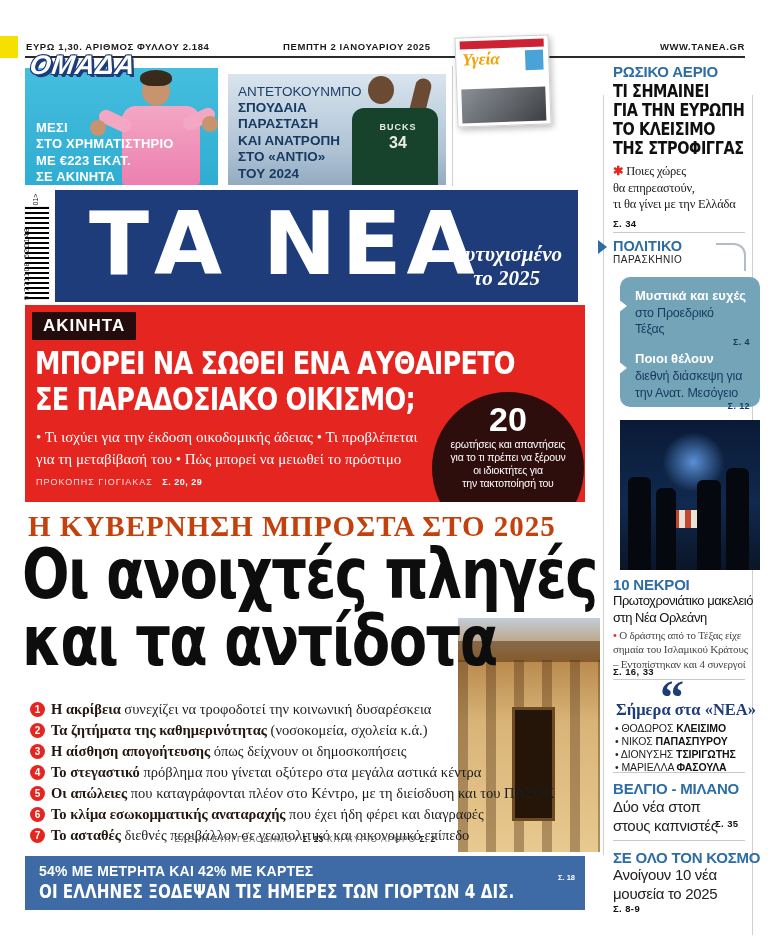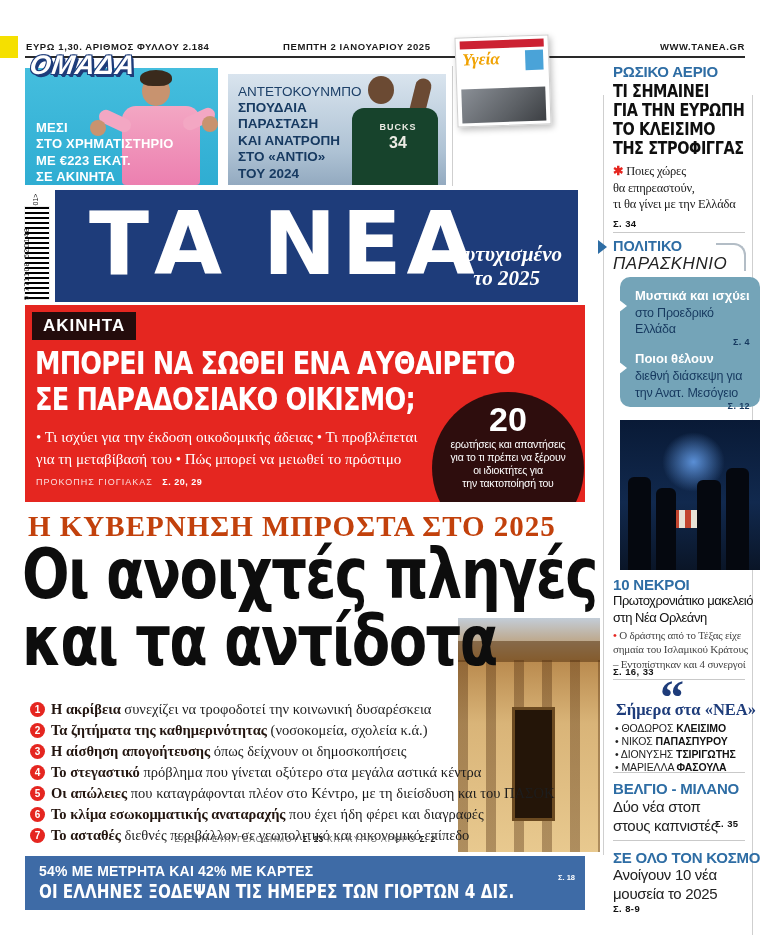--- a/index.html
+++ b/index.html
@@ -59,21 +59,21 @@
   .bluestrip{background:#3e6ba6;color:#fff;}
   .bluestrip .l1{font-size:14px;font-weight:bold;letter-spacing:.2px;}
   .bluestrip .l2{font-family:"DejaVu Sans",sans-serif;font-size:19px;font-weight:bold;transform:scaleX(.8);white-space:nowrap;}
   .bluestrip .pg{font-size:7.5px;font-weight:bold;}
   
   .rc-kicker{color:#2e6da4;font-weight:bold;font-size:15px;letter-spacing:-.2px;}
   .rc-headline-big{color:#0f0f0f;font-family:"DejaVu Sans",sans-serif;font-weight:bold;font-size:17px;line-height:1.12;letter-spacing:-.5px;transform:scaleX(.85);}
   .rc-bullet{font-family:"Liberation Serif",serif;font-size:12.5px;line-height:1.32;letter-spacing:-.2px;color:#222;}
   .red-star{color:#e52620;font-weight:bold;}
   .politiko-blue{color:#2e6da4;font-weight:bold;font-size:14.5px;}
-  .politiko-black{color:#222;font-size:17px;letter-spacing:.5px;font-style:italic;}
+  .politiko-black{color:#222;font-size:10px;letter-spacing:.5px;}
   .politiko-arrow{width:0;height:0;border-top:7px solid transparent;border-bottom:7px solid transparent;border-left:9px solid #2e6da4;}
   .politiko-bracket{border-top:2px solid #b3bdc6;border-right:2px solid #b3bdc6;border-top-right-radius:12px;}
   .tealbox{background:#74a4b8;border-radius:10px;}
   .teal-item .b{color:#fff;font-weight:bold;font-size:13px;line-height:1.3;}
   .teal-item .r{color:#16395f;font-size:12.5px;line-height:1.3;letter-spacing:-.2px;}
   .teal-item .p{color:#16395f;font-weight:bold;font-size:9px;text-align:right;letter-spacing:.4px;}
   .teal-arrow{position:absolute;left:-2px;width:0;height:0;border-top:7px solid transparent;border-bottom:7px solid transparent;border-left:9px solid #fff;}
   .rc-headline{color:#111;font-size:13px;font-weight:normal;line-height:1.3;letter-spacing:-.5px;}
   .rc-small-bullet{font-family:"Liberation Serif",serif;font-size:11px;line-height:1.3;letter-spacing:-.2px;color:#444;}
   .today-title{color:#1e3c7a;font-family:"Liberation Serif",serif;font-weight:bold;font-size:16.5px;}
@@ -251,23 +251,23 @@
 
   <div class="abs politiko-arrow" style="left:598px;top:240px;"></div>
   <div class="abs politiko-blue" style="left:613px;top:238px;">ΠΟΛΙΤΙΚΟ</div>
   <div class="abs politiko-black" style="left:613px;top:254px;">ΠΑΡΑΣΚΗΝΙΟ</div>
   <div class="abs politiko-bracket" style="left:716px;top:243px;width:28px;height:26px;"></div>
 
   <div class="abs tealbox" style="left:620px;top:277px;width:140px;height:130px;">
     <div class="teal-arrow" style="top:22px;"></div>
     <div class="teal-arrow" style="top:84px;"></div>
     <div class="teal-item" style="padding:11px 10px 0 15px;">
-      <div class="b">Μυστικά και ισχύει</div>
+      <div class="b">Μυστικά και ευχές</div>
       <div class="r pre">στο Προεδρικό
-Ελλάδα</div>
+Τέξας</div>
       <div class="p">Σ. 4</div>
     </div>
     <div class="teal-item" style="padding:4px 10px 0 15px;">
       <div class="b">Ποιοι θέλουν</div>
       <div class="r pre">διεθνή διάσκεψη για
 την Ανατ. Μεσόγειο</div>
       <div class="p">Σ. 12</div>
     </div>
   </div>
 

